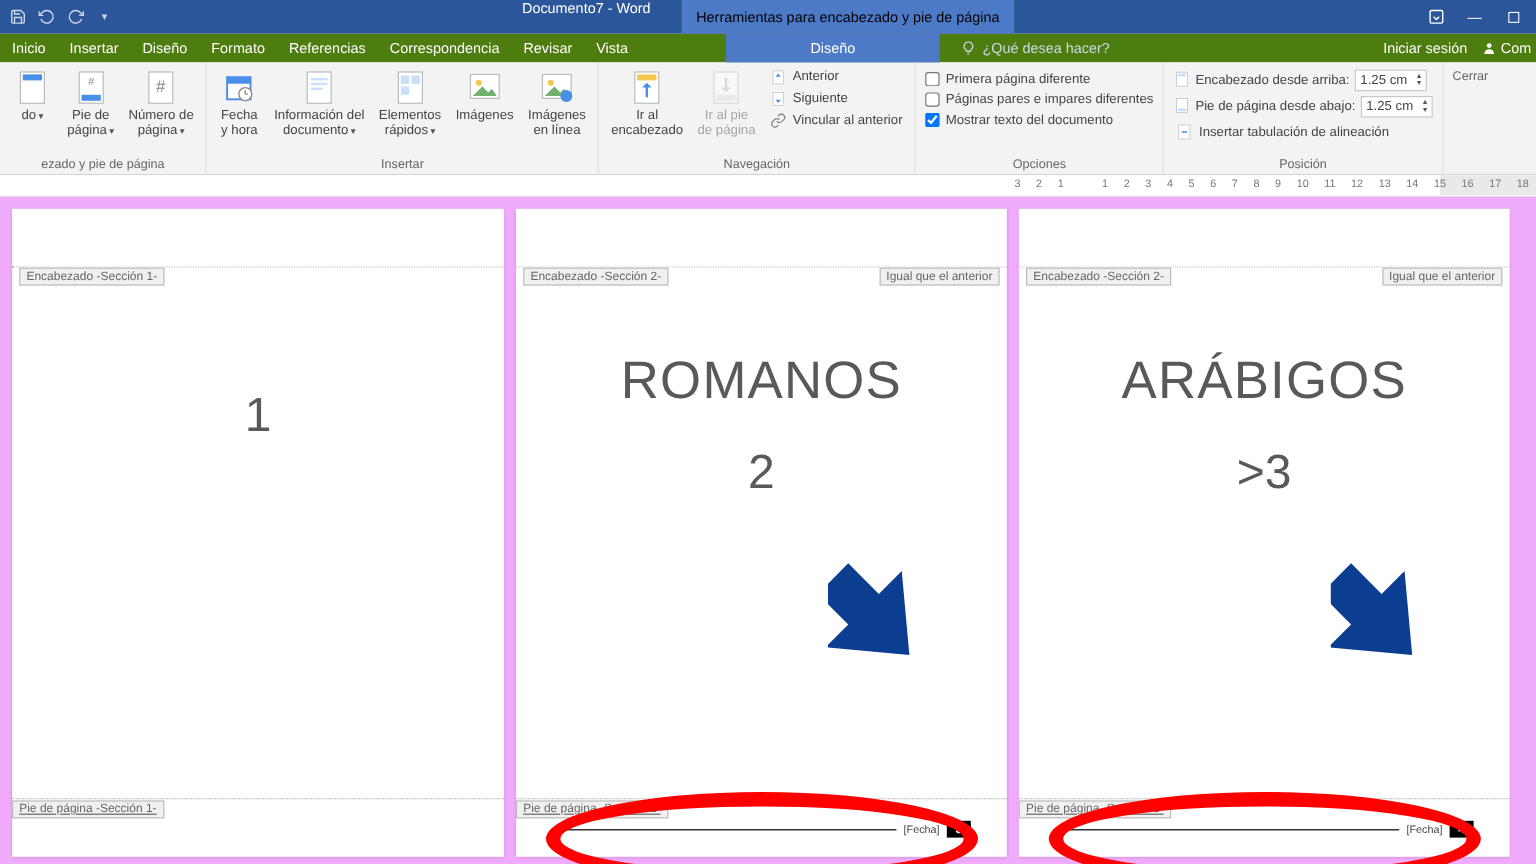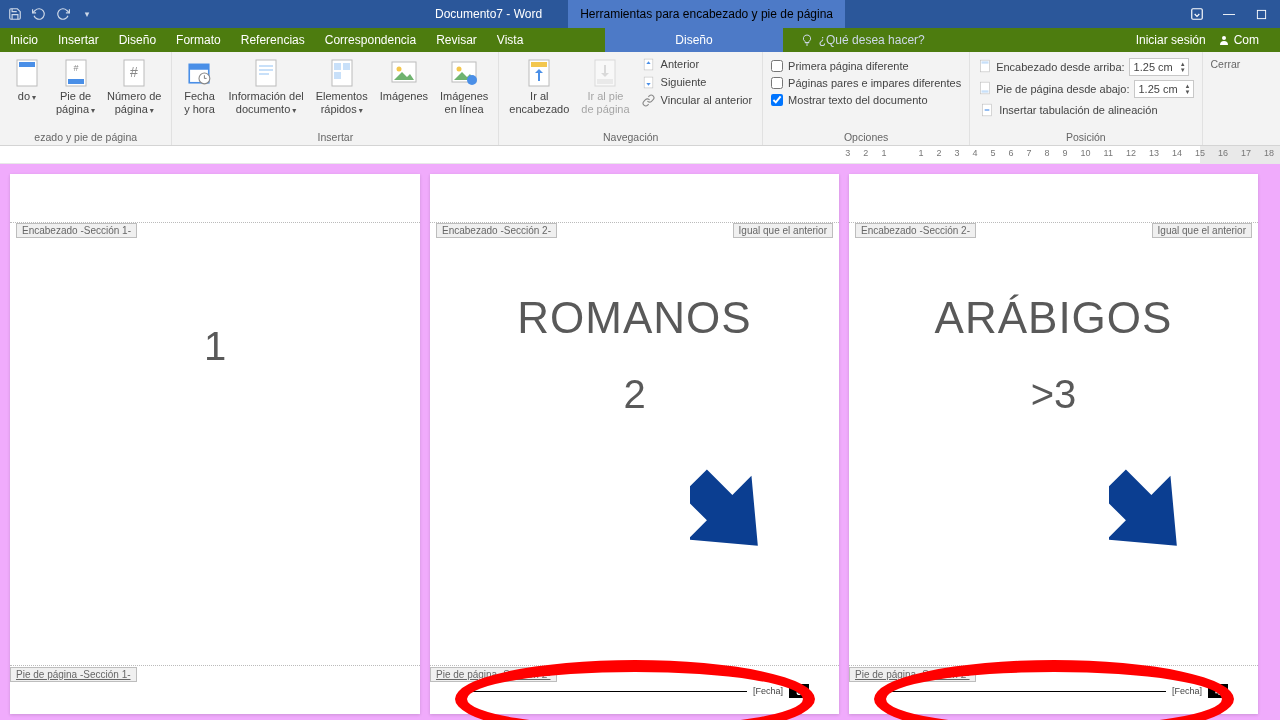--- a/index.html
+++ b/index.html
@@ -2,31 +2,31 @@
 <html><head>
 <meta charset="utf-8">
 <style>
 * { box-sizing: border-box; margin: 0; padding: 0; }
 body { font-family: "Segoe UI", Tahoma, sans-serif; font-size: 11px; background: #fff; color: #444; overflow: hidden; width: 1280px; height: 720px; }
 
 
 .titlebar { background: #2b579a; color: #fff; height: 28px; display: flex; align-items: center; position: relative; font-size: 12px; }
 .qat { display: flex; align-items: center; padding-left: 8px; gap: 10px; }
 .qat .ic { width: 14px; height: 14px; display: inline-flex; align-items: center; justify-content: center; color: #cdd8e8; cursor: pointer; }
-.titlebar .doctitle { position: absolute; left: 50%; transform: translateX(-50%); display: flex; align-items: center; gap: 12px; }
+.titlebar .doctitle { position: absolute; left: 50%; transform: translateX(-50%); display: flex; align-items: flex-start; gap: 12px; }
 .titlebar .doctitle .contextual { background: #4d7ac7; padding: 0 12px; height: 28px; display: flex; align-items: center; color: #000000; margin-left: 14px;}
 .win-controls { margin-left: auto; display: flex; align-items: center; gap: 18px; padding-right: 12px; }
 .win-controls .ic { width: 14px; height: 14px; display:inline-flex; align-items:center; justify-content:center; color: #fff; cursor:pointer; }
 
 
 .tabs { background: #4d7c0f; color: #fff; height: 24px; display: flex; align-items: stretch; font-size: 12px; }
 .tabs .tab { padding: 0 10px; display: flex; align-items: center; cursor: pointer; }
 .tabs .tab.active { background: #4d7ac7; }
 .tabs .tell-me { flex: 1; display: flex; align-items: center; padding-left: 18px; color: #cdd8e8; gap: 6px; }
-.tabs .right { display: flex; align-items: center; padding-right: 21px; gap: 12px; }
+.tabs .right { display: flex; align-items: center; padding-right: 4px; gap: 12px; }
 
 
 .ribbon { background: #f3f3f3; border-bottom: 1px solid #d4d4d4; height: 94px; display: flex; align-items: stretch; font-size: 11px; color: #444; overflow: hidden; }
 .group { border-right: 1px solid #e1e1e1; padding: 4px 8px 2px; display: flex; flex-direction: column; justify-content: space-between; }
 .group-row { display: flex; align-items: flex-start; gap: 8px; }
 .group-label { text-align: center; color: #666; font-size: 10.5px; padding-top: 2px; }
 .big-btn { display: flex; flex-direction: column; align-items: center; justify-content: flex-start; cursor: pointer; padding: 2px 2px; text-align: center; gap: 2px; min-width: 38px; }
 .big-btn .icon { width: 30px; height: 30px; display:flex; align-items:center; justify-content:center; }
 .big-btn .lbl { font-size: 11px; line-height: 1.15; }
 .small-stack { display: flex; flex-direction: column; gap: 2px; }

